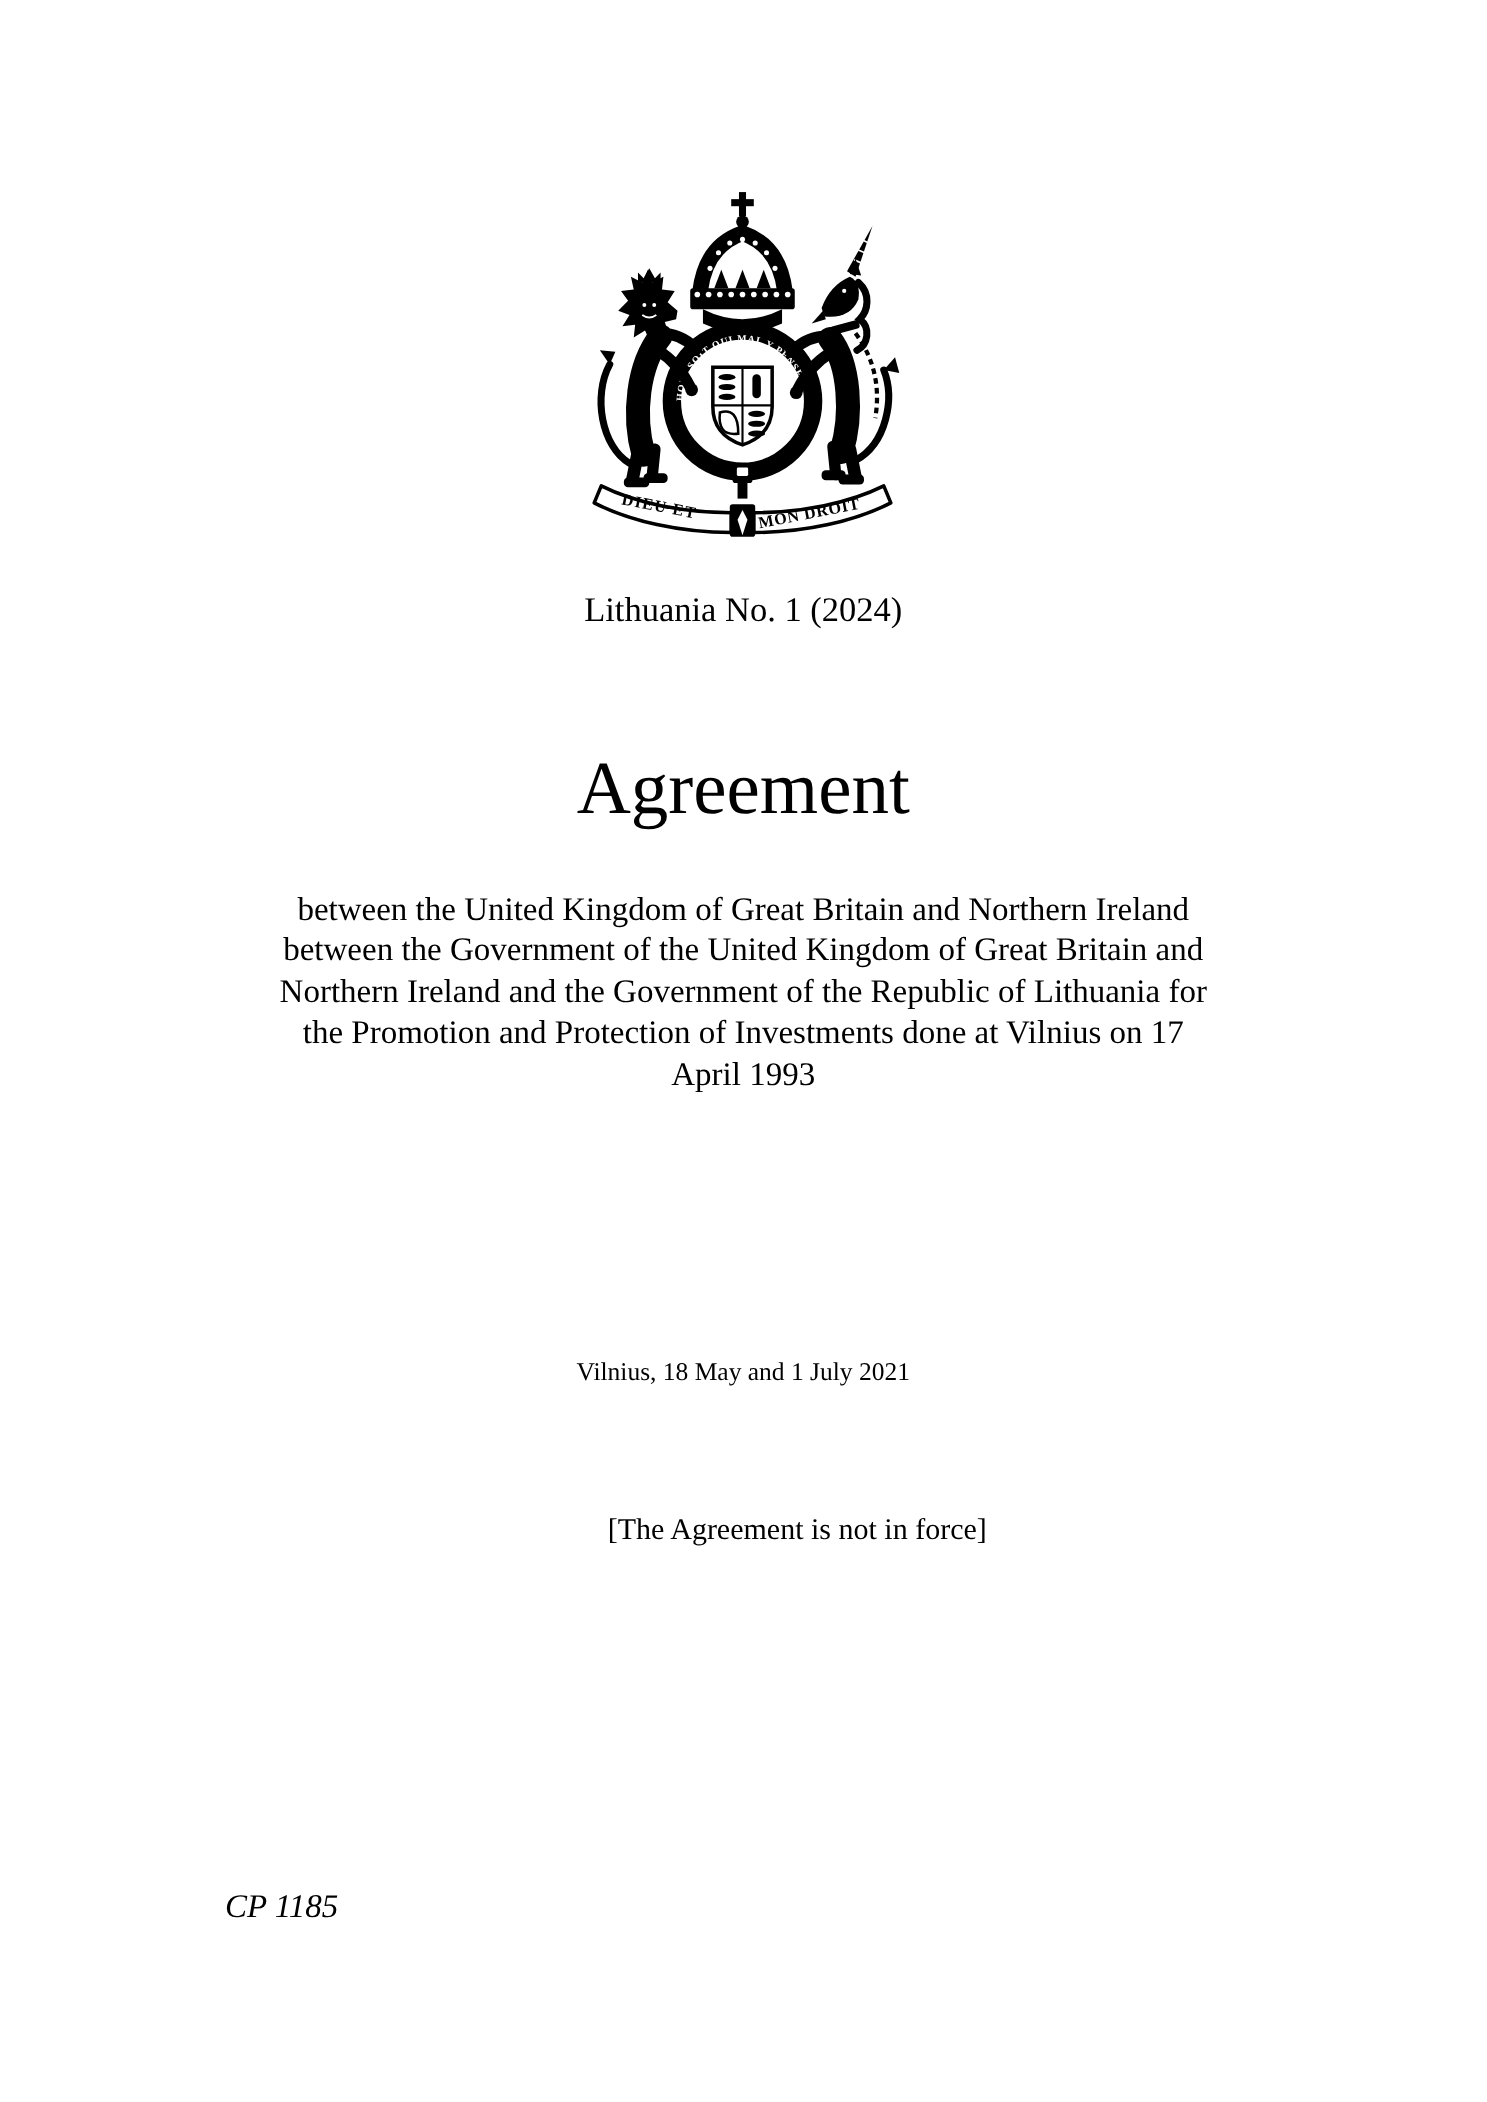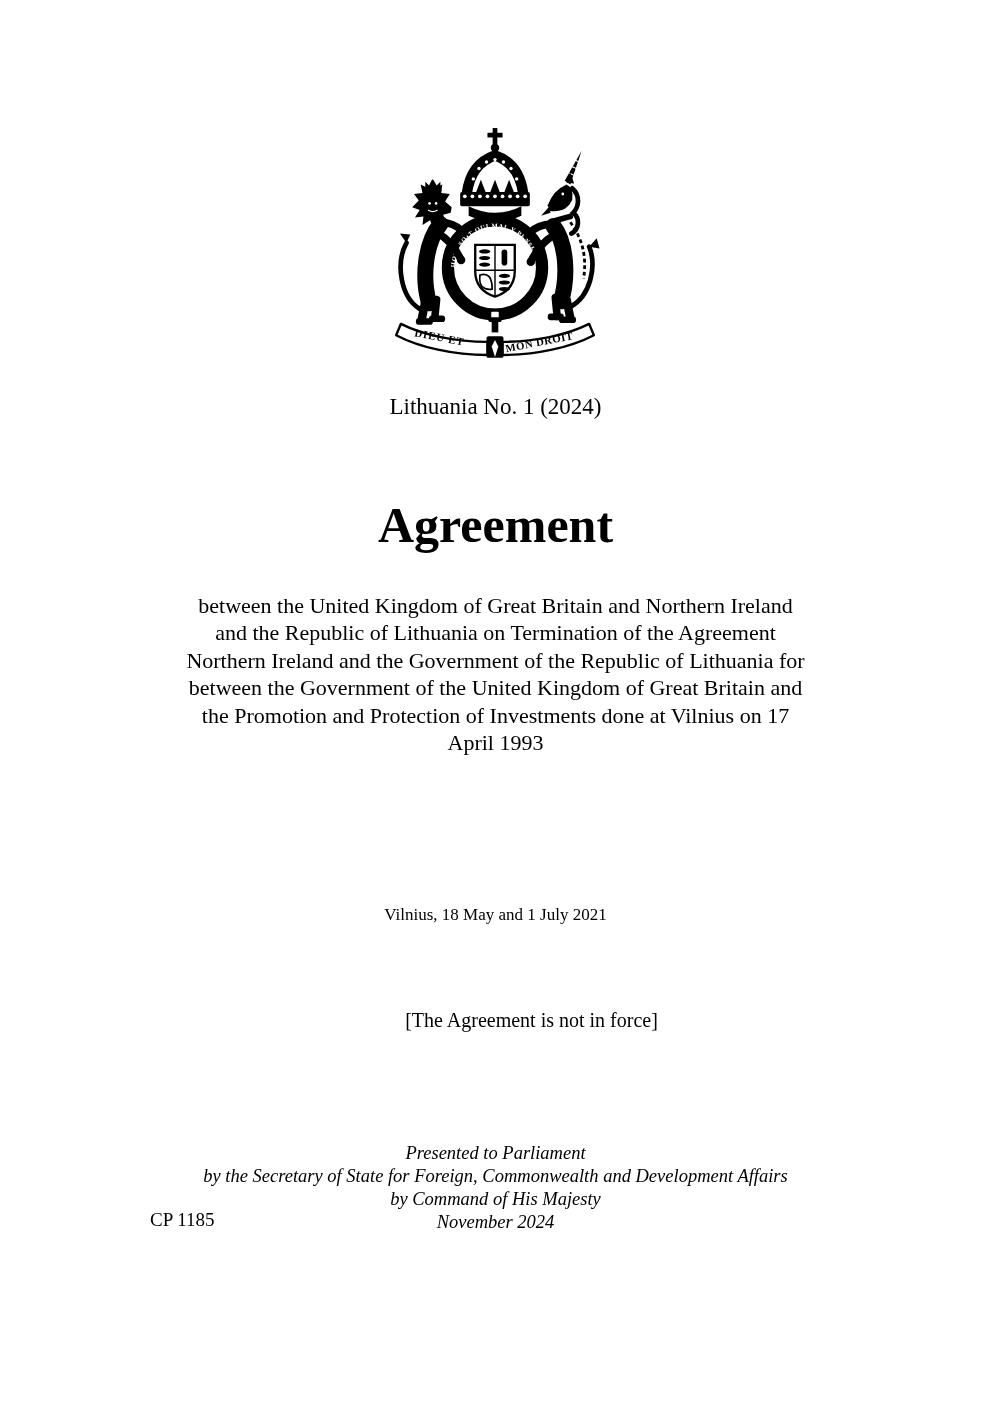--- a/index.html
+++ b/index.html
@@ -19,26 +19,26 @@
     text-align: center;
   }
   .crest {
     position: absolute;
     left: 382px;
     top: 124px;
     width: 226px;
     height: 236px;
   }
   .series-ref { top: 394px; font-size: 23px; }
-  .doc-title  { top: 496px; font-size: 50px; font-weight: bold; }
+  .doc-title  { top: 496px; font-size: 50px; }
   .subtitle   { top: 592px; font-size: 22px; line-height: 27.4px; }
   .place-date { top: 892px; font-size: 17px; margin-top: 13px; }
   .status     { top: 1009px; font-size: 20px; margin-left: 36px; }
   .presented  { top: 1142px; font-size: 18.5px; line-height: 23px; font-style: italic; }
-  .cp-number  { position: absolute; left: 150px; top: 1209px; font-size: 19px; }
+  .cp-number  { position: absolute; left: 150px; top: 1258px; font-size: 22px; font-style: italic; }
   svg text { font-family: "Liberation Serif", serif; }
 </style>
 </head>
 <body>
 
 <div class="page">
 
   <div class="crest">
     <svg viewBox="0 0 240 250" width="226" height="236">
 
@@ -149,33 +149,26 @@
       </g>
     </svg>
   </div>
 
   <div class="centered series-ref">Lithuania No. 1 (2024)</div>
 
   <div class="centered doc-title">Agreement</div>
 
   <div class="centered subtitle">
     <div>between the United Kingdom of Great Britain and Northern Ireland</div>
-    <div>and the Republic of Lithuania on Termination of the Agreement</div>
+    <div>between the Government of the United Kingdom of Great Britain and</div>
     <div>Northern Ireland and the Government of the Republic of Lithuania for</div>
-    <div>between the Government of the United Kingdom of Great Britain and</div>
     <div>the Promotion and Protection of Investments done at Vilnius on 17</div>
     <div>April 1993</div>
   </div>
 
   <div class="centered place-date">Vilnius, 18 May and 1 July 2021</div>
 
   <div class="centered status">[The Agreement is not in force]</div>
 
-  <div class="centered presented">
-    <div>Presented to Parliament</div>
-    <div>by the Secretary of State for Foreign, Commonwealth and Development Affairs</div>
-    <div>by Command of His Majesty</div>
-    <div>November 2024</div>
-  </div>
 
   <div class="cp-number">CP 1185</div>
 
 </div>
 
 </body></html>

